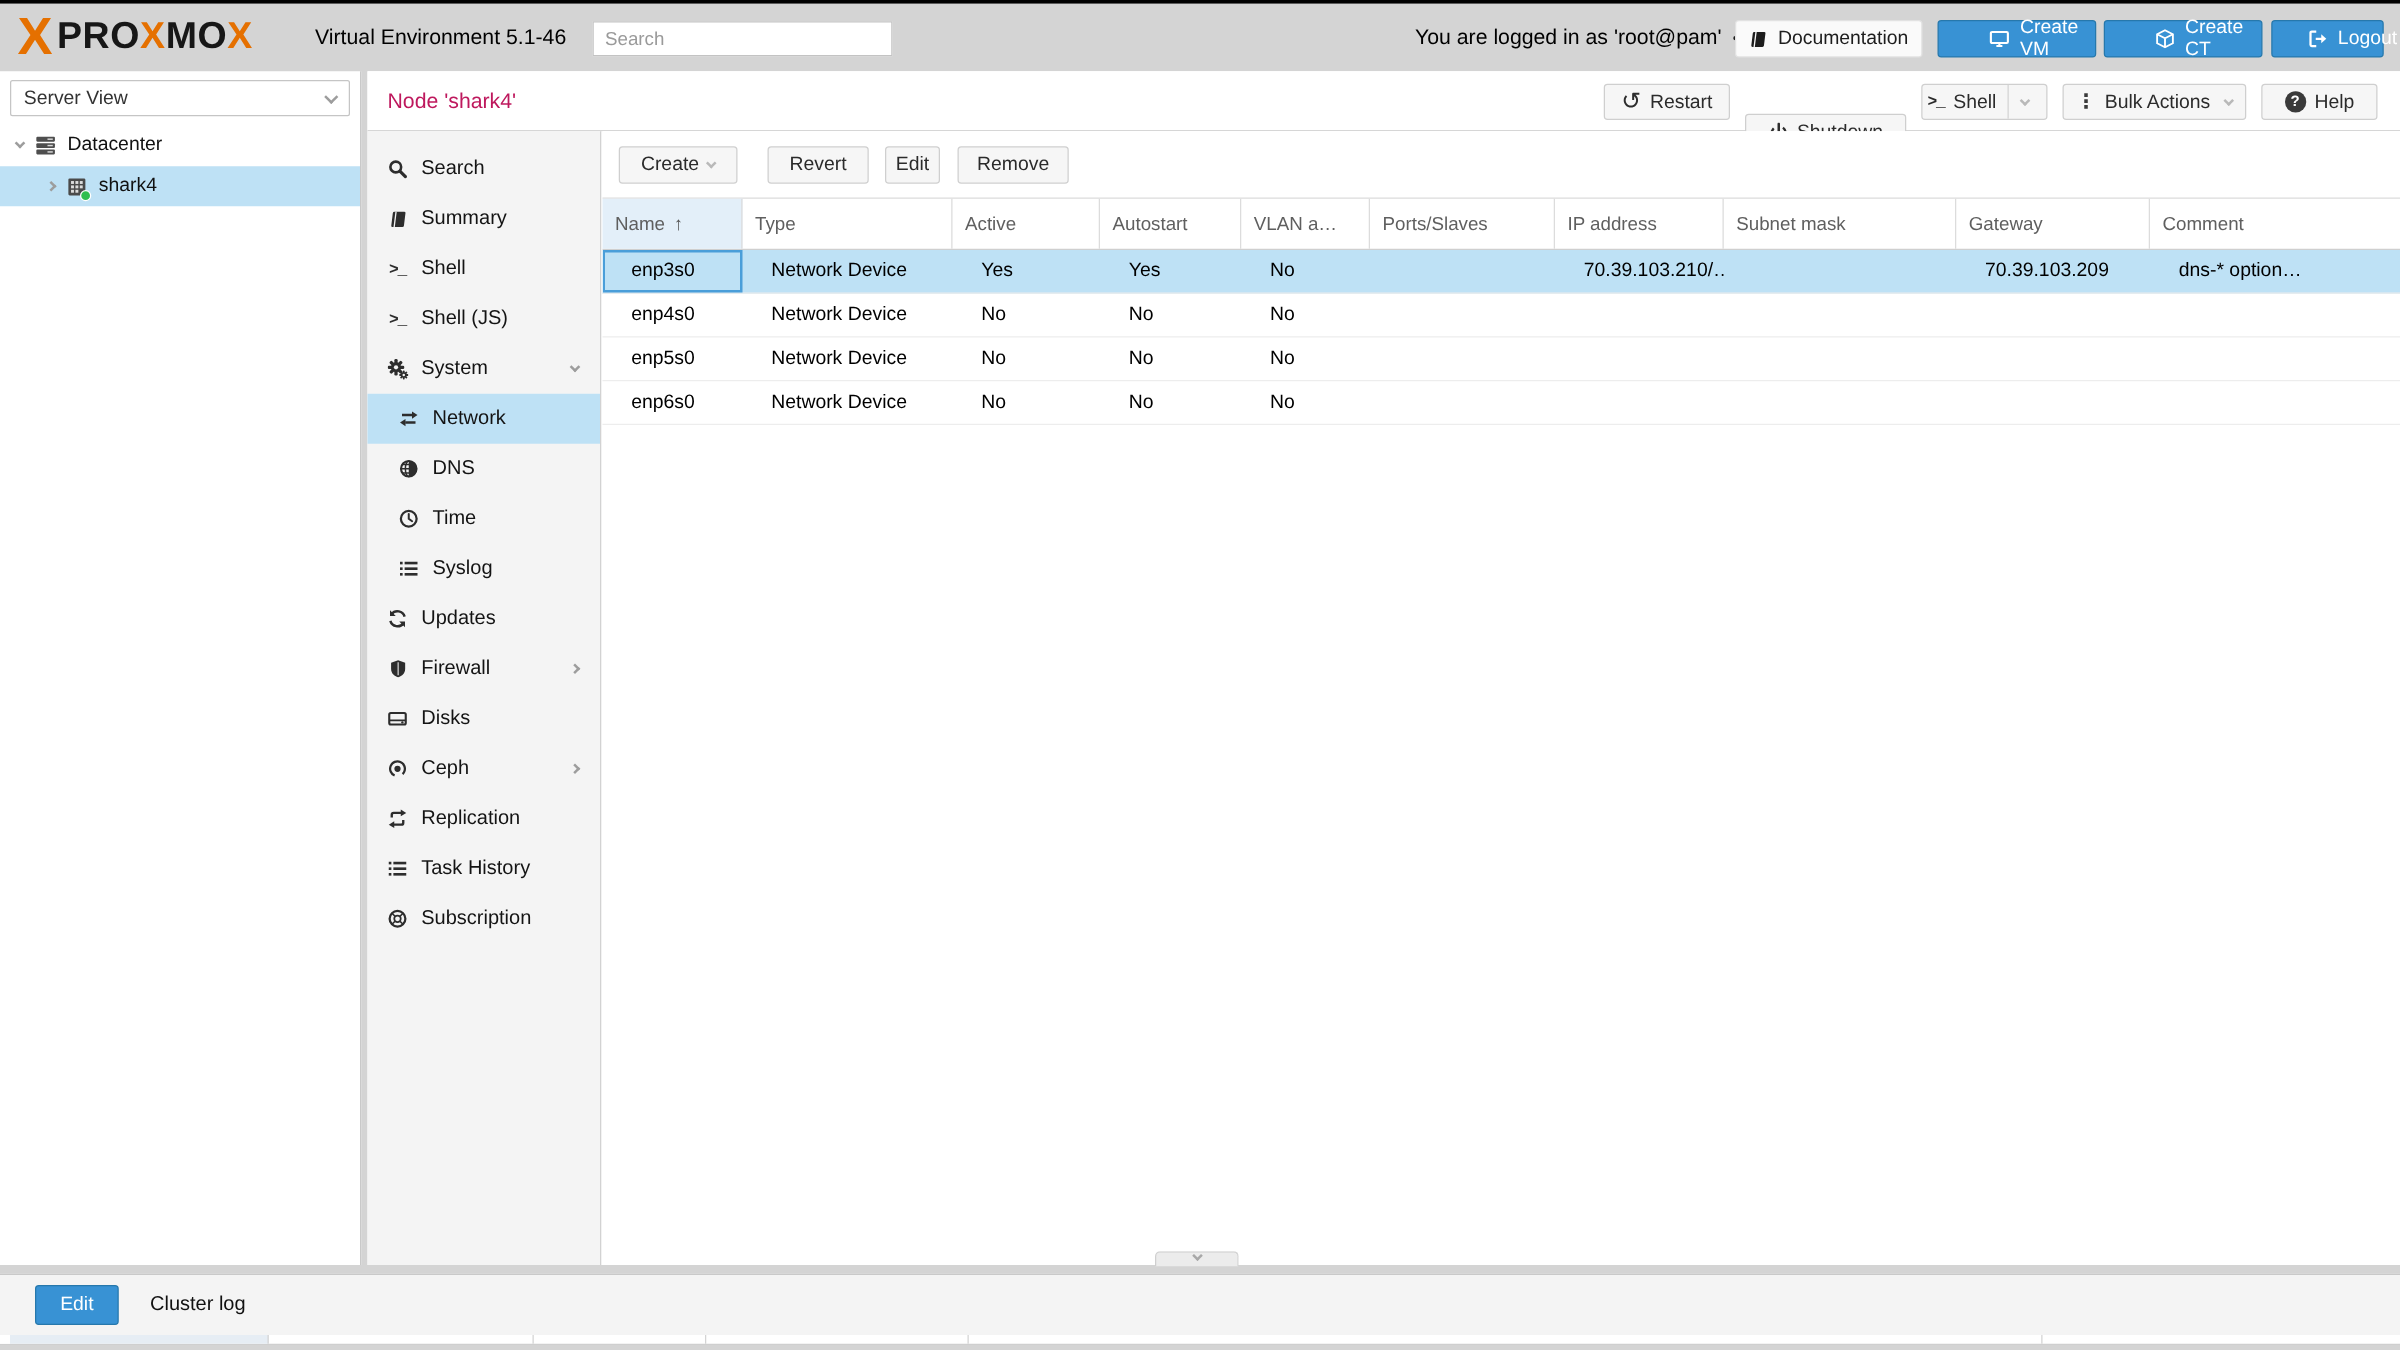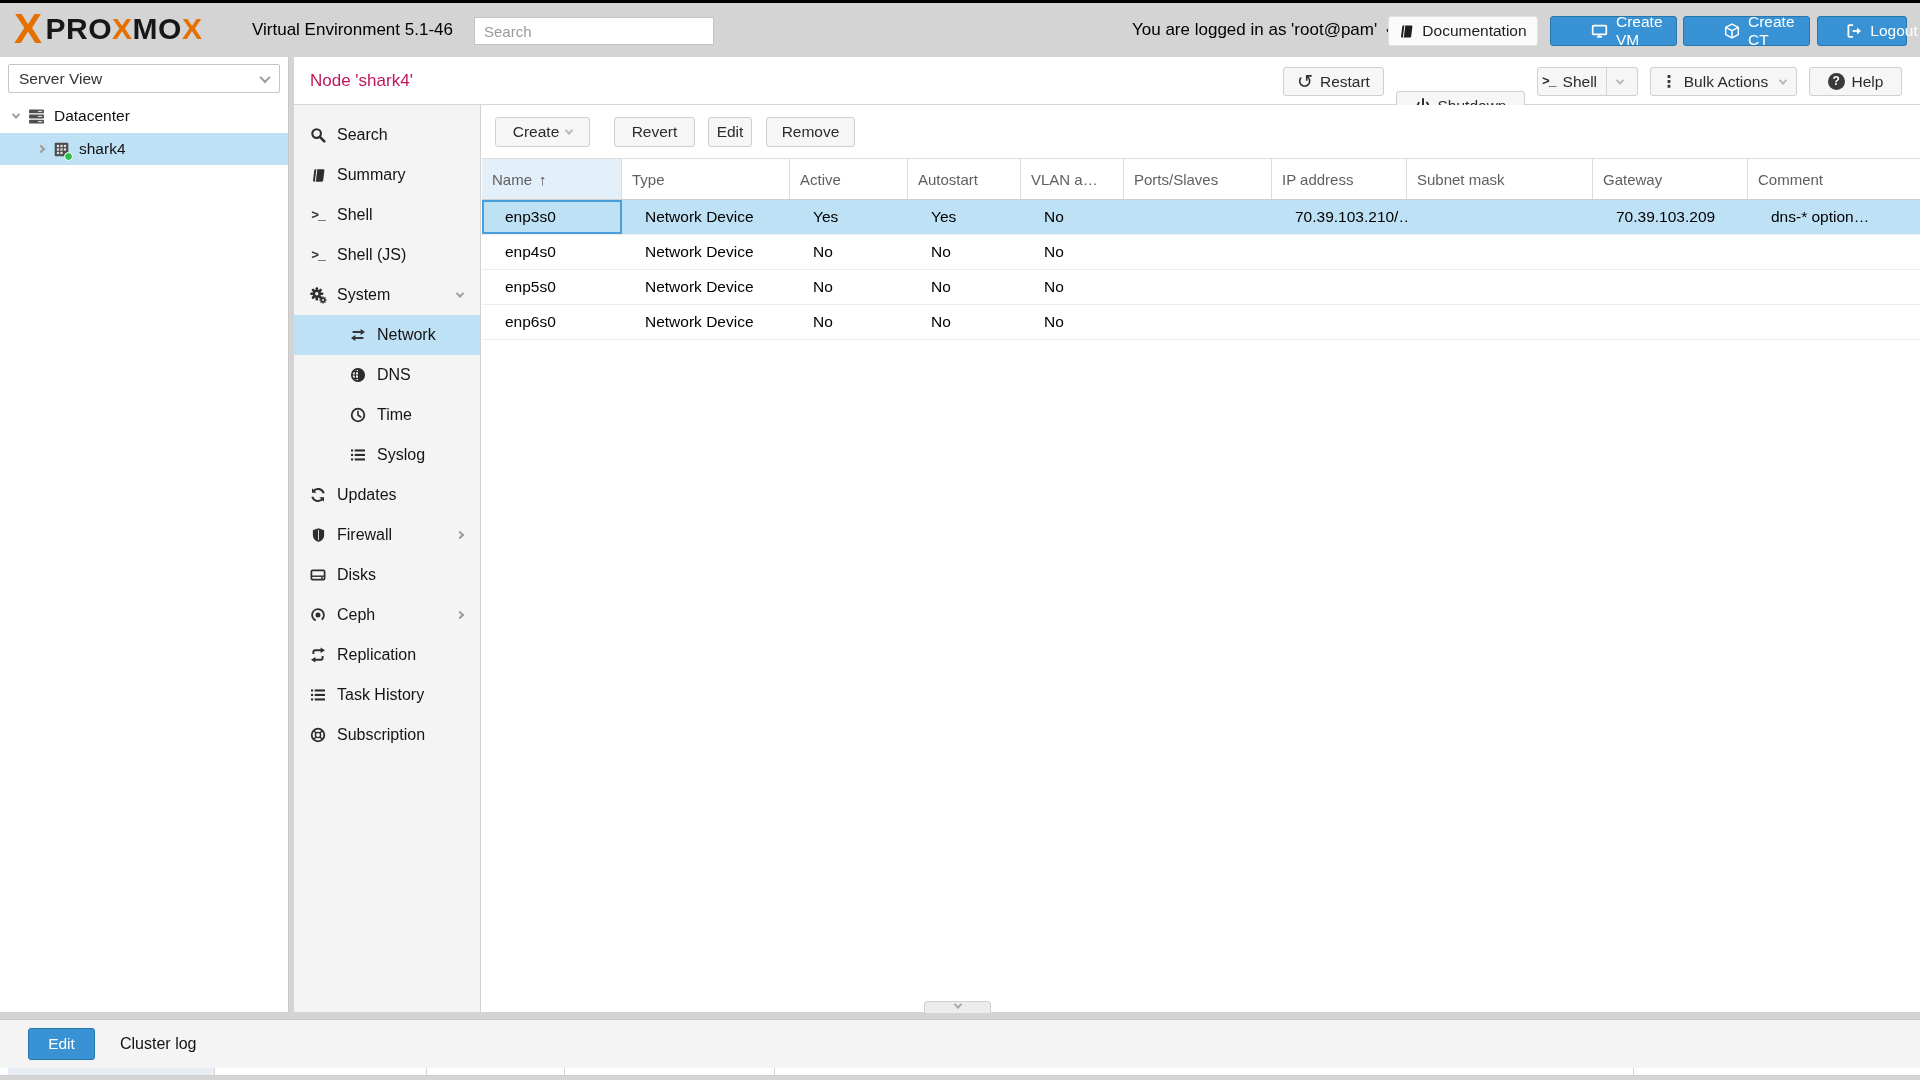--- a/index.html
+++ b/index.html
@@ -55,40 +55,40 @@
   .a-shut    { left:1102px; width:129px;margin-top:24px; }
   .a-shell   { left:1243px; width:101px; padding-right:0; }
   .a-bulk    { left:1356px; width:147px; }
   .a-help    { left:1515px; width:93px; }
   .split-end { display:flex; align-items:center; justify-content:center; width:27px; align-self:stretch; border-left:1px solid #d4d4d4; margin-left:2px; }
 
   
   .menu { position:absolute; left:0; top:48px; width:187px; bottom:0; background:#f4f4f4; border-right:1px solid #d2d2d2; padding-top:10px; }
   .mi { height:40px; display:flex; align-items:center; padding-left:14px; font-size:16px; color:#141414; position:relative; cursor:pointer; }
   .mi .ico { width:20px; display:flex; justify-content:center; align-items:center; margin-right:9px; color:#2d2d2d; flex:none; }
-  .mi.ind { padding-left:54px; }
+  .mi.ind { padding-left:23px; }
   .mi.sel { background:#bee1f5; }
   .mi .chev { position:absolute; right:17px; }
   .term { font-family:"Liberation Mono","DejaVu Sans Mono",monospace; font-weight:700; font-size:13px; letter-spacing:-1px; }
 
   
   .content { position:absolute; left:188px; top:48px; right:0; bottom:0; background:#fff; }
   .tbar { position:absolute; top:0; left:0; right:0; height:53px; background:#fff; }
   .tbar .gbtn { top:12px; height:30px; }
   .t-create { left:13px;  width:95px; }
   .t-revert { left:132px; width:81px; }
   .t-edit   { left:226px; width:44px;text-align:right; }
   .t-remove { left:284px; width:89px; }
 
   .grid { position:absolute; top:53px; left:0; right:0; bottom:0; background:#fff; }
   .ghead { display:flex; height:42px; border-top:1px solid #dcdcdc; border-bottom:1px solid #cfcfcf; color:#5f5f5f; font-size:15px; }
   .hc { display:flex; align-items:center; padding-left:10px; border-right:1px solid #dcdcdc; cursor:pointer; }
   .hc.sorted { background:#e3eff9; }
   .sort-arrow { margin-left:7px; color:#555; font-size:15px; }
-  .c0{width:140px;} .c1{width:168px;} .c2{width:118px;} .c3{width:113px;} .c4{width:103px;}
+  .c0{width:112px;} .c1{width:168px;} .c2{width:118px;} .c3{width:113px;} .c4{width:103px;}
   .c5{width:148px;} .c6{width:135px;} .c7{width:186px;} .c8{width:155px;} .c9{flex:1; border-right:none;}
   .grow { display:flex; height:35px; border-bottom:1px solid #ededed; font-size:15.5px; color:#000; cursor:pointer; }
   .grow.sel { background:#bee1f5; }
   .gc { display:flex; align-items:center; padding-left:23px; overflow:hidden; white-space:nowrap; }
   .grow.sel .gc.c0 { box-shadow: inset 0 0 0 2px #4a9ed9; }
 
   
   .collapse-tab { position:absolute; left:924px; top:1001px; width:67px; height:12px; background:#ececec; border:1px solid #cfcfcf; border-bottom:none; border-radius:4px 4px 0 0; display:flex; align-items:flex-start; justify-content:center; cursor:pointer; }
   .collapse-tab .chev { margin-top:1px; border-color:#a8a8a8; }
   .fbar { position:absolute; left:0; top:1019px; right:0; height:49px; background:#f4f4f4; border-top:1px solid #c9c9c9; }

